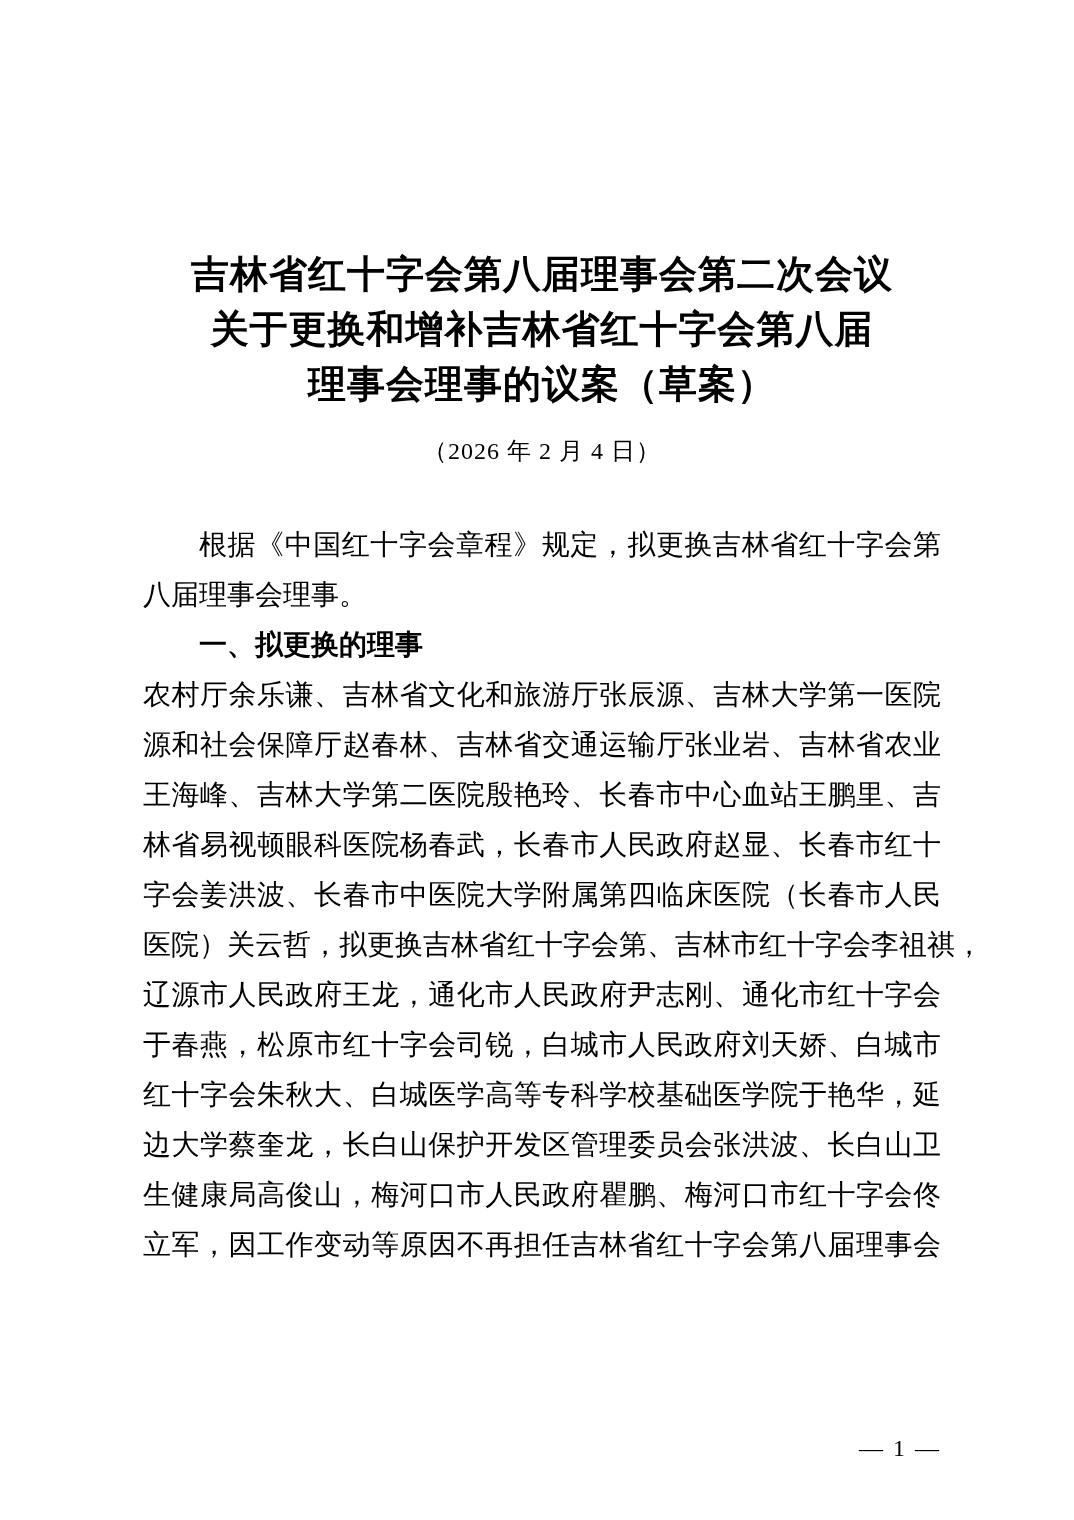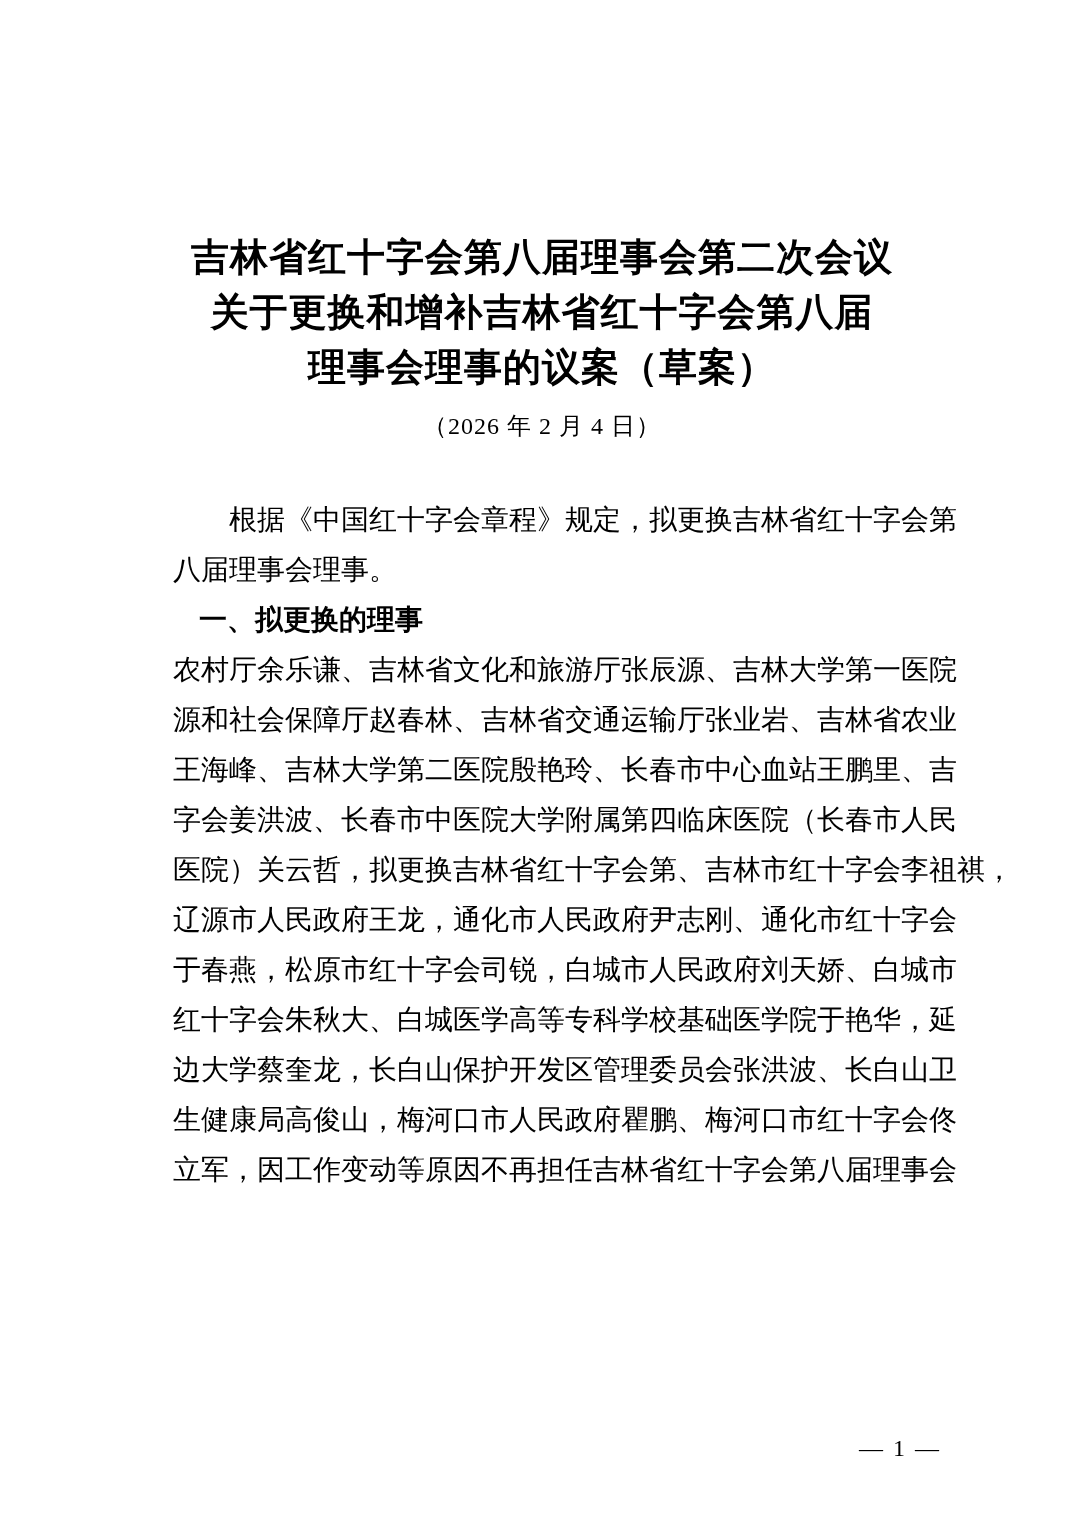--- a/index.html
+++ b/index.html
@@ -7,50 +7,49 @@
     position: relative;
     width: 1074px;
     height: 1520px;
     background: #ffffff;
     color: #000000;
     overflow: hidden;
   }
   .content {
     position: absolute;
     left: 143px;
-    top: 230px;
+    top: 247px;
     width: 798px;
   }
   .title {
     font-family: "Liberation Sans", sans-serif;
     font-weight: 700;
     font-size: 38px;
     line-height: 55px;
     text-align: center;
     letter-spacing: 1px;
   }
   .date-line {
     font-family: "Liberation Serif", serif;
     font-size: 24px;
     line-height: 30px;
     text-align: center;
-    margin-top: 16px;
+    margin-top: 24px;
     letter-spacing: 1px;
   }
   .body-text {
     margin-top: 54px;
     font-family: "Liberation Serif", serif;
     font-size: 28px;
     line-height: 50px;
   }
   .line {
     text-align: justify;
     text-align-last: justify;
     white-space: nowrap;
-    margin-left: 30px;
   }
   .line.left-last {
     text-align-last: left;
     white-space: normal;
   }
   .line.indent {
     text-indent: 2em;
   }
   .section-heading {
     font-family: Liberation Sans, sans-serif;
@@ -88,20 +87,21 @@
         <div class="line indent">根据《中国红十字会章程》规定，拟更换吉林省红十字会第</div>
         <div class="line left-last">八届理事会理事。</div>
       </div>
 
       <div class="section-heading">一、拟更换的理事</div>
 
       <div>
         <div class="line">农村厅余乐谦、吉林省文化和旅游厅张辰源、吉林大学第一医院</div>
         <div class="line">源和社会保障厅赵春林、吉林省交通运输厅张业岩、吉林省农业</div>
         <div class="line">王海峰、吉林大学第二医院殷艳玲、长春市中心血站王鹏里、吉</div>
+        <div class="line">林省易视顿眼科医院杨春武，长春市人民政府赵显、长春市红十</div>
         <div class="line">字会姜洪波、长春市中医院大学附属第四临床医院（长春市人民</div>
         <div class="line">医院）关云哲，拟更换吉林省红十字会第、吉林市红十字会李祖祺，</div>
         <div class="line">辽源市人民政府王龙，通化市人民政府尹志刚、通化市红十字会</div>
         <div class="line">于春燕，松原市红十字会司锐，白城市人民政府刘天娇、白城市</div>
         <div class="line">红十字会朱秋大、白城医学高等专科学校基础医学院于艳华，延</div>
         <div class="line">边大学蔡奎龙，长白山保护开发区管理委员会张洪波、长白山卫</div>
         <div class="line">生健康局高俊山，梅河口市人民政府瞿鹏、梅河口市红十字会佟</div>
         <div class="line">立军，因工作变动等原因不再担任吉林省红十字会第八届理事会</div>
       </div>
 

